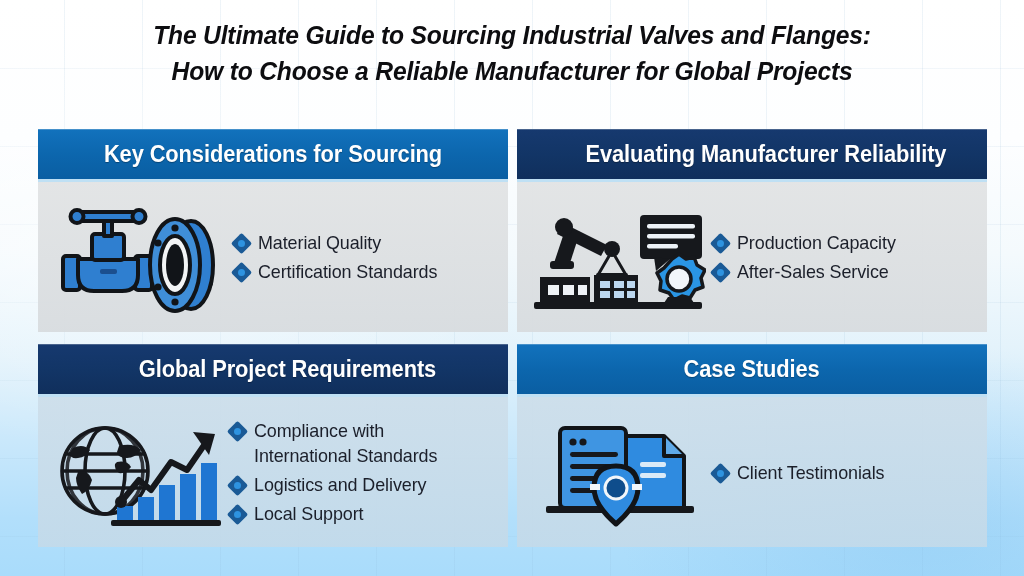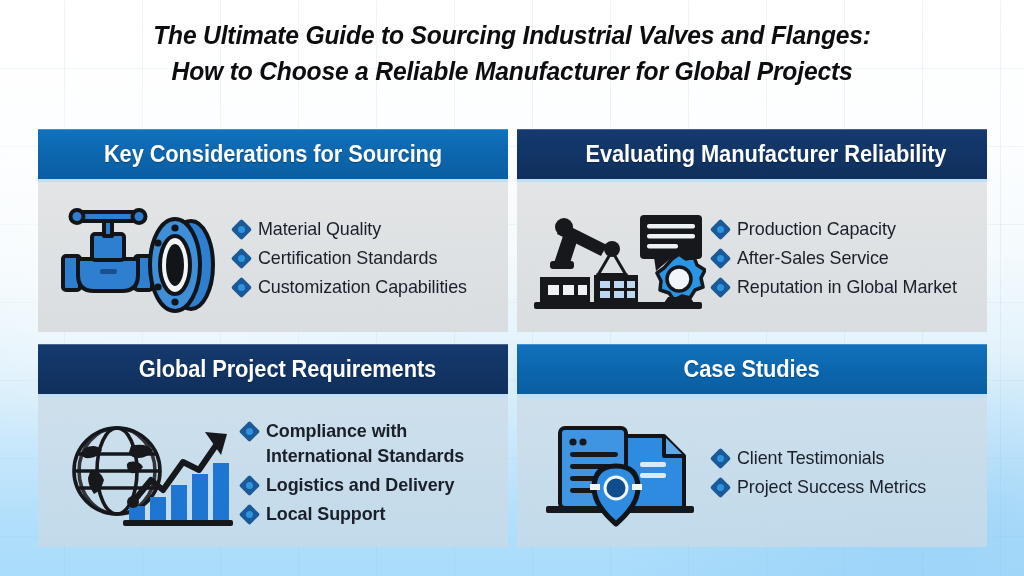--- a/index.html
+++ b/index.html
@@ -174,21 +174,21 @@
     transform-origin: left center;
     transform: scaleX(0.97);
   }
   .bullet-text.wrapped {
     max-width: 215px;
   }
   .card-3 .card-body,
   .card-4 .card-body {
     background: linear-gradient(to bottom, rgba(205,222,234,0.92), rgba(196,218,233,0.9));
   }
-  .card-3 .card-body { padding-left: 18px; font-weight: bold; }
+  .card-3 .card-body { padding-left: 6px; }
   svg { display: block; }
 </style>
 </head>
 <body>
 
 <div id="stage">
   <div id="gridlayer"></div>
   <div id="glowlayer"></div>
 
   <div class="title-block">
@@ -238,24 +238,20 @@
         </div>
         <div class="card-list">
           <div class="bullet-row">
             <span class="bullet-mark"></span>
             <span class="bullet-text">Material Quality</span>
           </div>
           <div class="bullet-row">
             <span class="bullet-mark"></span>
             <span class="bullet-text">Certification Standards</span>
           </div>
-          <div class="bullet-row">
-            <span class="bullet-mark"></span>
-            <span class="bullet-text">Customization Capabilities</span>
-          </div>
         </div>
       </div>
     </div>
 
     <div class="card card-2">
       <div class="card-header style-navy">
         <span class="card-header-title">Evaluating Manufacturer Reliability</span>
       </div>
       <div class="card-body">
         <div class="card-icon">
@@ -308,24 +304,20 @@
           </svg>
         </div>
         <div class="card-list">
           <div class="bullet-row">
             <span class="bullet-mark"></span>
             <span class="bullet-text">Production Capacity</span>
           </div>
           <div class="bullet-row">
             <span class="bullet-mark"></span>
             <span class="bullet-text">After-Sales Service</span>
-          </div>
-          <div class="bullet-row">
-            <span class="bullet-mark"></span>
-            <span class="bullet-text">Reputation in Global Market</span>
           </div>
         </div>
       </div>
     </div>
 
     <div class="card card-3">
       <div class="card-header style-navy">
         <span class="card-header-title">Global Project Requirements</span>
       </div>
       <div class="card-body">
@@ -406,22 +398,18 @@
             <circle cx="86" cy="74" r="11" fill="#0f4d8c" stroke="#f2f6fa" stroke-width="3"></circle>
             <rect x="60" y="70" width="10" height="6" fill="#f2f6fa"></rect>
             <rect x="102" y="70" width="10" height="6" fill="#f2f6fa"></rect>
           </svg>
         </div>
         <div class="card-list">
           <div class="bullet-row">
             <span class="bullet-mark"></span>
             <span class="bullet-text">Client Testimonials</span>
           </div>
-          <div class="bullet-row">
-            <span class="bullet-mark"></span>
-            <span class="bullet-text">Project Success Metrics</span>
-          </div>
         </div>
       </div>
     </div>
 
   </div>
 </div>
 
 </body></html>

